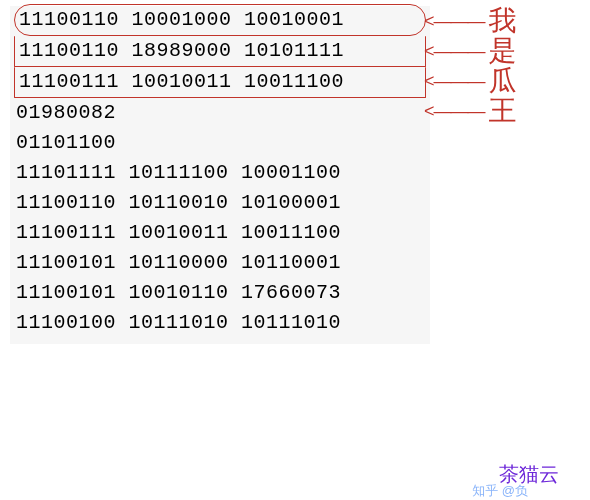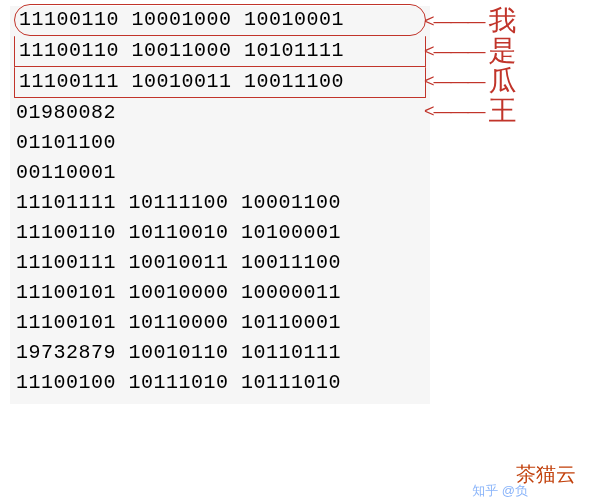--- a/index.html
+++ b/index.html
@@ -7,39 +7,37 @@
   .codeblock{position:absolute;left:10px;top:6px;background:#f6f6f6;padding:0 6px 6px 6px;width:408px;}
   .row{font-size:20px;line-height:30px;letter-spacing:0.5px;color:#000;white-space:pre;}
   .boxed{border:1.5px solid #c1342a;margin:0 -2px;padding:0 4px;border-radius:1px;}
   .row.boxed + .row.boxed{border-top:none;}
   .boxed.r0{margin-top:-2px;border-radius:16px;}
   .anno{position:absolute;left:424px;top:6px;}
   .arow{height:30px;display:flex;align-items:center;}
   .arr{font-family:Arial,sans-serif;color:#c1342a;font-size:18px;line-height:30px;letter-spacing:-1px;white-space:pre;}
   .lbl{font-family:"SimSun","Songti SC",serif;color:#c1342a;font-size:28px;line-height:30px;margin-left:4px;}
   .wm1{position:absolute;right:62px;bottom:0;font-family:"Microsoft YaHei",sans-serif;color:#3b82f6;font-size:13px;opacity:0.6;}
-  .wm2{position:absolute;right:14px;bottom:12px;font-family:Liberation Sans, sans-serif;color:#c2410c;font-size:20px;}
+  .wm2{position:absolute;right:31px;bottom:12px;font-family:Liberation Sans, sans-serif;color:#6d28d9;font-size:20px;}
 </style>
 </head>
 <body>
 <div class="wrap">
 
 <div class="codeblock">
   <div class="row boxed r0"><span>11100110 10001000 10010001</span></div>
-  <div class="row boxed"><span>11100110 10011000 10101111</span></div>
+  <div class="row boxed"><span>11100110 18989000 10101111</span></div>
   <div class="row boxed"><span>11100111 10010011 10011100</span></div>
   <div class="row"><span>01980082</span></div>
   <div class="row"><span>01101100</span></div>
-  <div class="row"><span>00110001</span></div>
   <div class="row"><span>11101111 10111100 10001100</span></div>
   <div class="row"><span>11100110 10110010 10100001</span></div>
   <div class="row"><span>11100111 10010011 10011100</span></div>
-  <div class="row"><span>11100101 10010000 10000011</span></div>
   <div class="row"><span>11100101 10110000 10110001</span></div>
-  <div class="row"><span>19732879 10010110 10110111</span></div>
+  <div class="row"><span>11100101 10010110 17660073</span></div>
   <div class="row"><span>11100100 10111010 10111010</span></div>
 </div>
 
 <div class="anno">
   <div class="arow">
     <span class="arr">&lt;———</span>
     <span class="lbl">我</span>
   </div>
   <div class="arow">
     <span class="arr">&lt;———</span>

